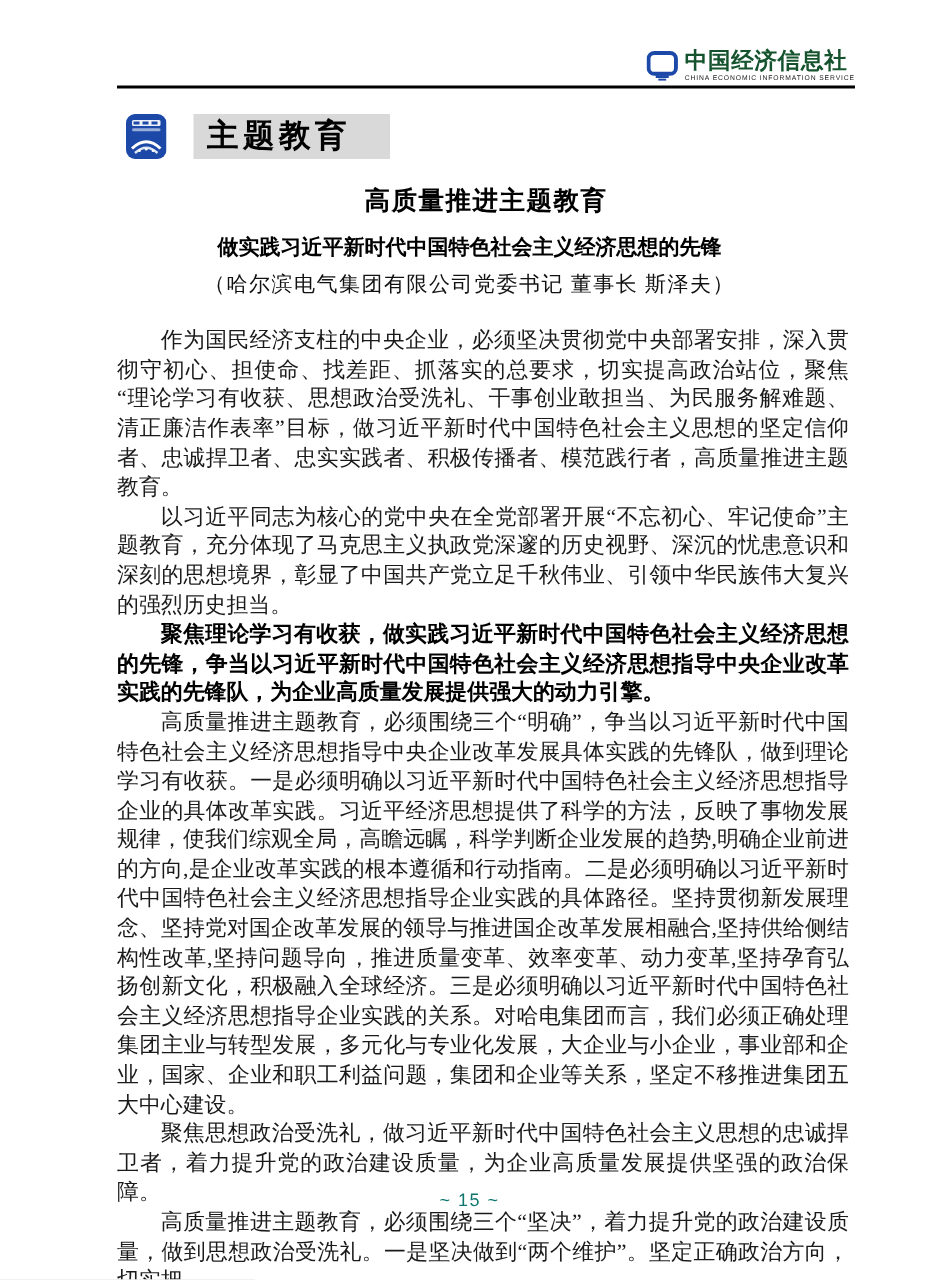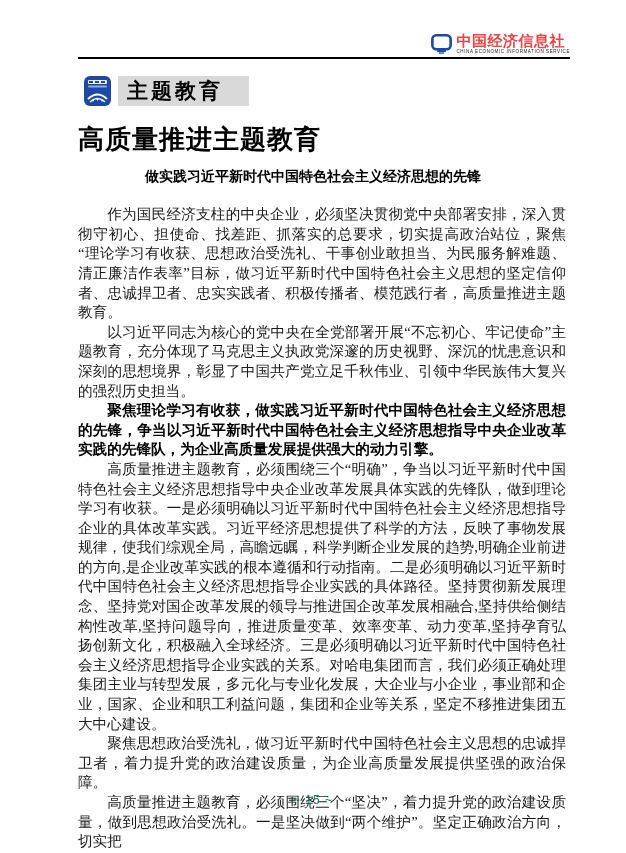--- a/index.html
+++ b/index.html
@@ -16,47 +16,47 @@
   }
 
   
   .header { padding:33px 56px 0 78px; }
   .header-row { display:flex; justify-content:flex-end; }
   .brand { display:flex; align-items:flex-start; gap:5px; }
   .brand-icon { width:21px; height:20px; flex:0 0 auto; margin-top:1px; }
   .brand-text-block { display:flex; flex-direction:column; line-height:1; }
   .brand-name {
     font-family:"Liberation Sans", sans-serif;
-    font-weight:bold; font-size:15px; color:#ef4444;
+    font-weight:bold; font-size:15px; color:#14532d;
     letter-spacing:0.5px; white-space:nowrap;
   }
   .brand-tagline {
     font-family:"Liberation Sans", sans-serif;
     font-size:4.5px; color:#222; letter-spacing:0.6px;
     margin-top:1.5px; white-space:nowrap; transform-origin:left top;
   }
   .header-rule { border:none; border-bottom:2px solid #000; margin:3px 0 0 0; }
 
   
-  .section-badge { display:flex; align-items:center; margin:17px 0 0 84px; gap:7px;text-align:center; }
+  .section-badge { display:flex; align-items:center; margin:17px 0 0 84px; gap:18px;text-align:center; }
   .badge-icon { width:27px; height:30px; flex:0 0 auto; }
   .badge-label {
     font-family:"Liberation Sans", sans-serif;
     font-weight:bold; font-size:21px; color:#000;
     background:#d9d9d9;
     padding:2px 26px 3px 9px;
     letter-spacing:3px;
     line-height:1.2;
   }
 
   
   .kicker {
-    margin:16px 56px 0 78px; 
+    margin:16px 56px 0 78px; text-align:center;
     font-family:Liberation Mono, monospace;
-    font-weight:bold; font-size:26px; color:#000; letter-spacing:1px;
+    font-weight:bold; font-size:17px; color:#000; letter-spacing:1px;
   }
   .title {
     margin:11px 40px 0 40px; text-align:center;
     font-family:"Liberation Sans", sans-serif;
     font-weight:bold; font-size:14px; color:#000; letter-spacing:0px;
     white-space:nowrap;
   }
   .byline {
     margin-top:7px; text-align:center;
     font-size:14px; color:#111; letter-spacing:1px;
@@ -121,20 +121,21 @@
         <circle cx="9" cy="24.5" r="0.9" fill="#ffffff"></circle>
         <circle cx="13.5" cy="23.5" r="0.9" fill="#ffffff"></circle>
         <circle cx="18" cy="24.5" r="0.9" fill="#ffffff"></circle>
       </svg>
     </span>
     <span class="badge-label">主题教育</span>
   </div>
 
   <div class="kicker">高质量推进主题教育</div>
   <div class="title">做实践习近平新时代中国特色社会主义经济思想的先锋</div>
+  <div class="byline">（哈尔滨电气集团有限公司党委书记 董事长 斯泽夫）</div>
 
   <div class="content">
     <p>作为国民经济支柱的中央企业，必须坚决贯彻党中央部署安排，深入贯彻守初心、担使命、找差距、抓落实的总要求，切实提高政治站位，聚焦“理论学习有收获、思想政治受洗礼、干事创业敢担当、为民服务解难题、清正廉洁作表率”目标，做习近平新时代中国特色社会主义思想的坚定信仰者、忠诚捍卫者、忠实实践者、积极传播者、模范践行者，高质量推进主题教育。</p>
     <p>以习近平同志为核心的党中央在全党部署开展“不忘初心、牢记使命”主题教育，充分体现了马克思主义执政党深邃的历史视野、深沉的忧患意识和深刻的思想境界，彰显了中国共产党立足千秋伟业、引领中华民族伟大复兴的强烈历史担当。</p>
     <p class="bold">聚焦理论学习有收获，做实践习近平新时代中国特色社会主义经济思想的先锋，争当以习近平新时代中国特色社会主义经济思想指导中央企业改革实践的先锋队，为企业高质量发展提供强大的动力引擎。</p>
     <p>高质量推进主题教育，必须围绕三个“明确”，争当以习近平新时代中国特色社会主义经济思想指导中央企业改革发展具体实践的先锋队，做到理论学习有收获。一是必须明确以习近平新时代中国特色社会主义经济思想指导企业的具体改革实践。习近平经济思想提供了科学的方法，反映了事物发展规律，使我们综观全局，高瞻远瞩，科学判断企业发展的趋势,明确企业前进的方向,是企业改革实践的根本遵循和行动指南。二是必须明确以习近平新时代中国特色社会主义经济思想指导企业实践的具体路径。坚持贯彻新发展理念、坚持党对国企改革发展的领导与推进国企改革发展相融合,坚持供给侧结构性改革,坚持问题导向，推进质量变革、效率变革、动力变革,坚持孕育弘扬创新文化，积极融入全球经济。三是必须明确以习近平新时代中国特色社会主义经济思想指导企业实践的关系。对哈电集团而言，我们必须正确处理集团主业与转型发展，多元化与专业化发展，大企业与小企业，事业部和企业，国家、企业和职工利益问题，集团和企业等关系，坚定不移推进集团五大中心建设。</p>
     <p>聚焦思想政治受洗礼，做习近平新时代中国特色社会主义思想的忠诚捍卫者，着力提升党的政治建设质量，为企业高质量发展提供坚强的政治保障。</p>
     <p>高质量推进主题教育，必须围绕三个“坚决”，着力提升党的政治建设质量，做到思想政治受洗礼。一是坚决做到“两个维护”。坚定正确政治方向，切实把</p>
   </div>
 

